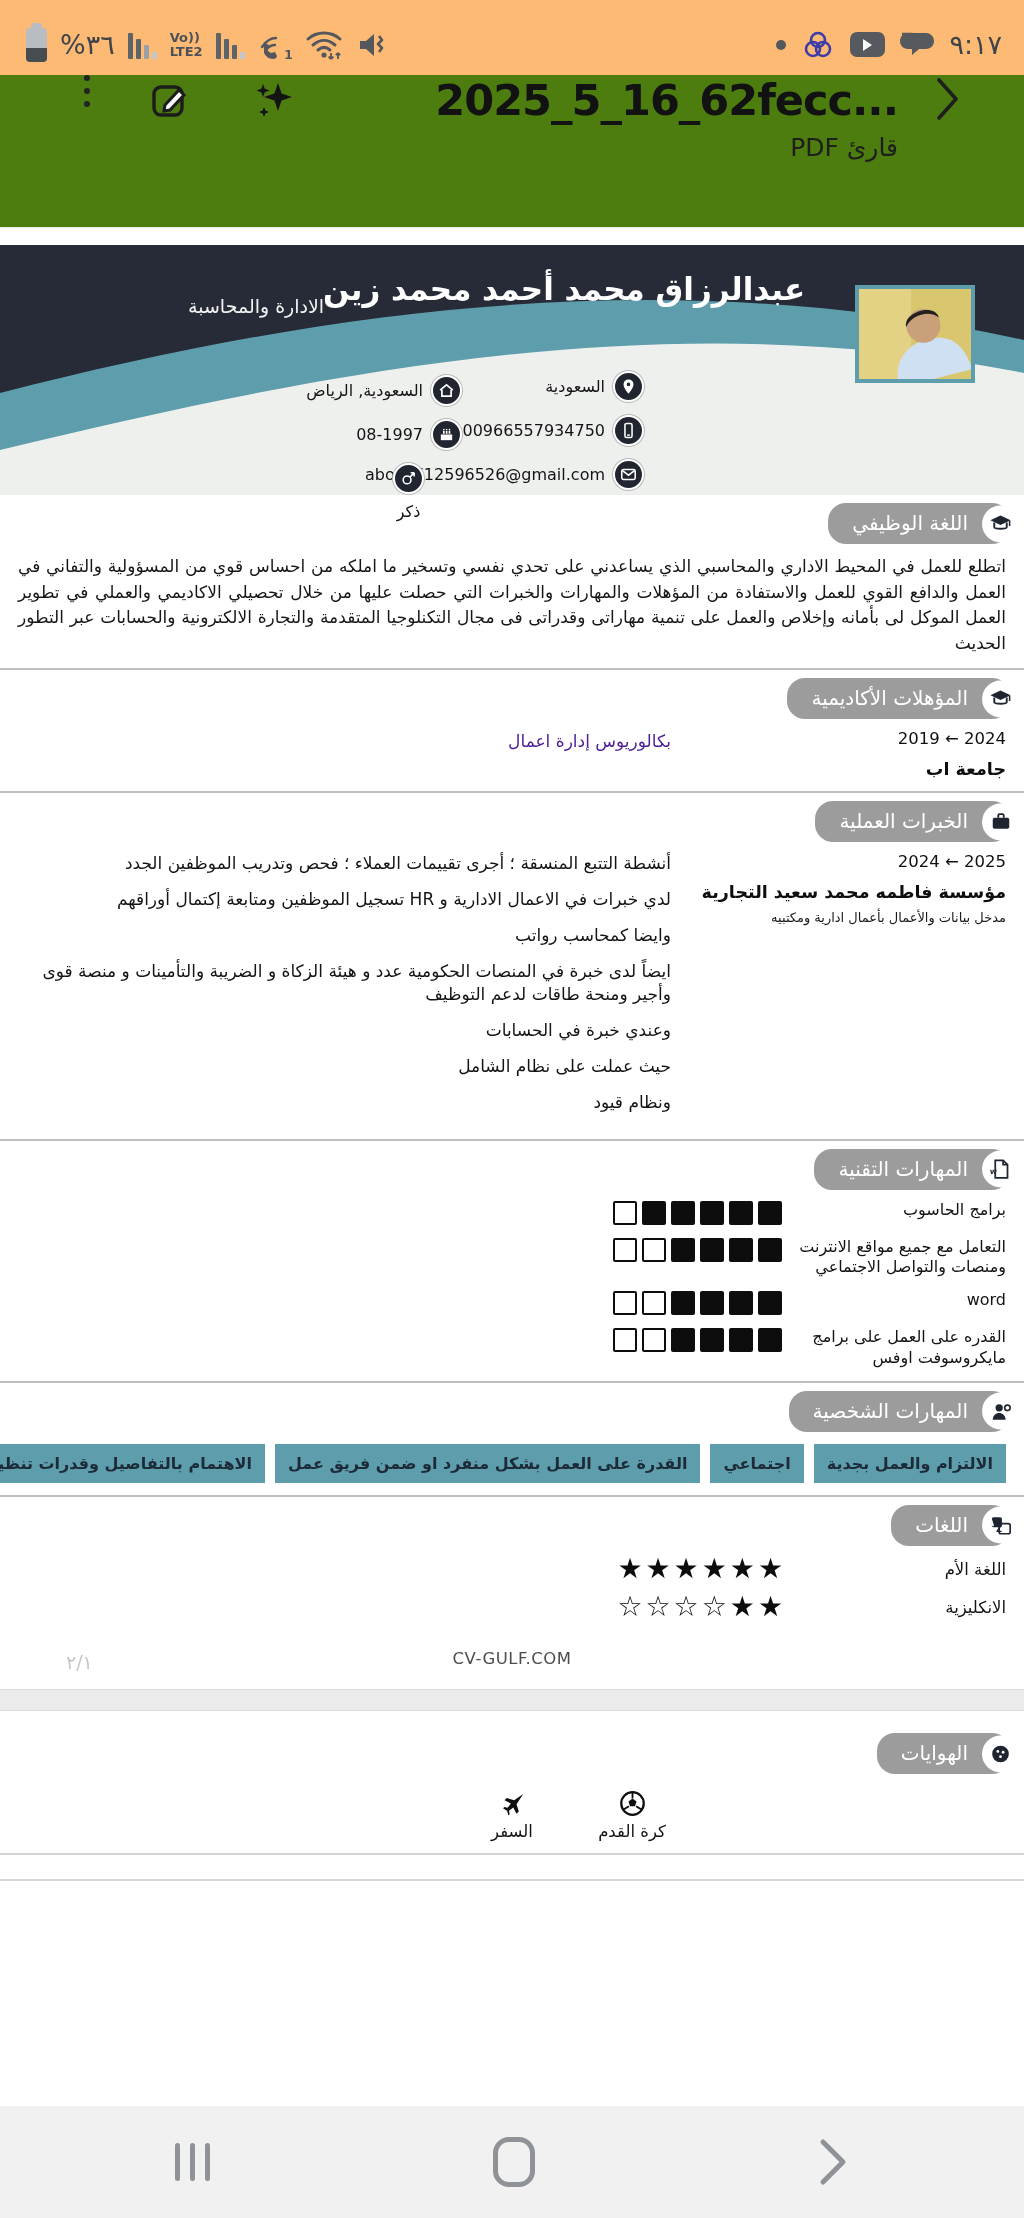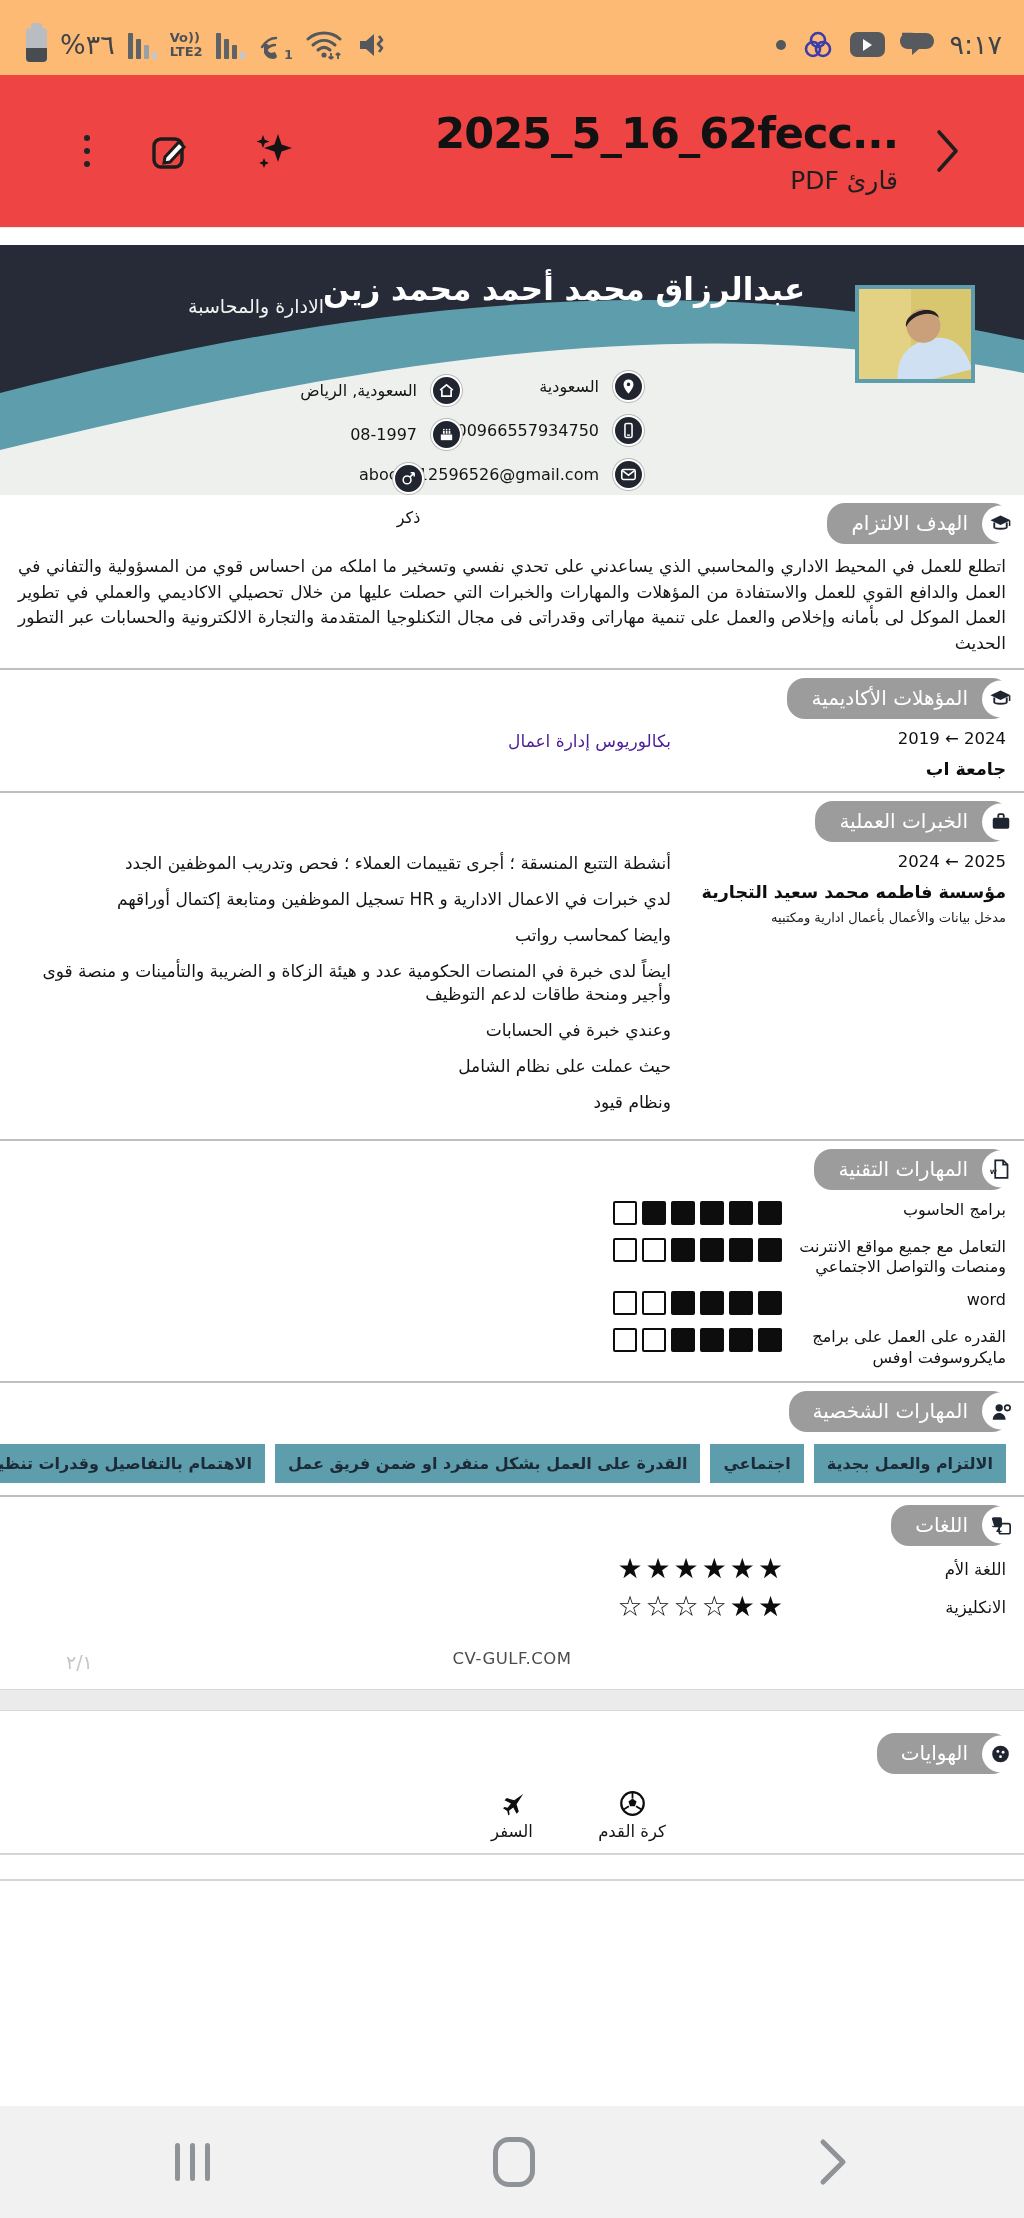--- a/index.html
+++ b/index.html
@@ -17,39 +17,39 @@
   .bat:before { content:""; position:absolute; top:-5px; left:5px; width:11px; height:5px; background:#b9bdc1; border-radius:2px 2px 0 0; }
   .bat:after { content:""; position:absolute; bottom:0; left:0; right:0; height:40%; background:#474c51; border-radius:0 0 4px 4px; }
   .bars { display:flex; align-items:flex-end; gap:3px; height:28px; }
   .bars span { width:5px; border-radius:1px; }
   .volte { display:flex; flex-direction:column; line-height:1.05; color:#4c5156; font-size:13px; font-weight:bold; }
   .dot-ic { width:10px; height:10px; border-radius:50%; background:#54585c; }
   .yt-ic { width:35px; height:25px; background:#56595d; border-radius:7px; display:flex; align-items:center; justify-content:center; }
   .yt-ic i { display:block; width:0; height:0; border-left:9px solid #fbfbfb; border-top:6px solid transparent; border-bottom:6px solid transparent; }
 
   
-  .app-header { height:153px; background:#ef4444; border-bottom:1px solid #e9e9e9; display:flex; align-items:center; }
+  .app-header { height:153px; background:#4d7c0f; border-bottom:1px solid #e9e9e9; display:flex; }
   .kebab { margin-left:84px; display:flex; flex-direction:column; gap:7px; cursor:pointer; }
   .kebab i { width:6px; height:6px; border-radius:50%; background:#232323; }
   .hdr-btn { margin-left:56px; }
   .title-block { flex:1; text-align:right; padding-right:20px; overflow:hidden; }
   .doc-title { font-size:43px; font-weight:bold; color:#121212; letter-spacing:-1px; white-space:nowrap; direction:ltr; }
   .app-name { font-size:25px; color:#1e1e1e; margin-top:8px; direction:rtl; }
   .hdr-chevron { margin:0 62px 0 16px; }
 
   
   .pdf { direction:rtl; }
   .cv-top { position:relative; height:250px; margin-top:17px; }
   .cv-top svg.curve { position:absolute; inset:0; width:100%; height:100%; }
   .cv-name { position:absolute; top:26px; left:0; right:0; text-align:center; padding-left:104px; color:#fff; font-size:31px; font-weight:bold; }
   .cv-spec { position:absolute; top:50px; left:188px; color:#f2f2f2; font-size:19px; }
   .photo { position:absolute; top:40px; left:auto; right:auto; }
   .photo { right:calc(100% - 975px); top:40px; width:120px; height:98px; border:4px solid #5e9dac; overflow:hidden; }
   .contact-col { position:absolute; display:flex; flex-direction:column; gap:13px; align-items:flex-start; }
-  .c-row { display:flex; align-items:center; gap:14px; }
+  .c-row { display:flex; align-items:center; gap:8px; }
   .c-ic { width:31px; height:31px; border-radius:50%; background:#20252f; border:2px solid #fff; box-shadow:0 0 0 1px #b9b9b9; color:#fff; display:flex; align-items:center; justify-content:center; flex:0 0 auto; }
   .c-txt { font-size:16px; color:#141414; direction:ltr; }
   .c-txt.ar { direction:rtl; }
 
   .sec-head { display:flex; padding:0 14px 0 0; margin-top:8px; }
   .pill { position:relative; background:#9c9c9c; color:#fff; font-size:20px; padding:8px 42px 9px 24px; border-radius:18px; }
   .pill-ic { position:absolute; right:-9px; top:50%; transform:translateY(-50%); width:37px; height:37px; background:#fff; border-radius:50%; display:flex; align-items:center; justify-content:center; color:#1e2430; }
 
   .obj-text { margin:10px 18px 0; font-size:17px; line-height:1.5; color:#161616; text-align:justify; }
   .divider { border-top:2px solid #bfbfbf; margin-top:12px; }
@@ -278,21 +278,21 @@
                 <circle cx="10" cy="14" r="5.5" fill="none" stroke="#fff" stroke-width="2.2"></circle>
                 <path d="M14 10l6-6m0 0h-5m5 0v5" fill="none" stroke="#fff" stroke-width="2.2"></path>
               </svg>
             </span>
           <span class="c-txt ar">ذكر</span>
         </div>
       </div>
     </div>
 
     <div class="sec-head">
-      <div class="pill"><span>الهدف الالتزام</span>
+      <div class="pill"><span>اللغة الوظيفي</span>
         <span class="pill-ic">
             <svg width="23" height="23" viewBox="0 0 24 24">
               <path d="M12 3L1.5 8 12 13l10.5-5z" fill="currentColor"></path>
               <path d="M5.5 10.5v5c0 2 13 2 13 0v-5" fill="none" stroke="currentColor" stroke-width="2"></path>
               <line x1="21.5" y1="8.5" x2="21.5" y2="14" stroke="currentColor" stroke-width="1.6"></line>
             </svg>
           </span>
       </div>
     </div>
     <div class="obj-text">اتطلع للعمل في المحيط الاداري والمحاسبي الذي يساعدني على تحدي نفسي وتسخير ما املكه من احساس قوي من المسؤولية والتفاني في العمل والدافع القوي للعمل والاستفادة من المؤهلات والمهارات والخبرات التي حصلت عليها من خلال تحصيلي الاكاديمي والعملي في تطوير العمل الموكل لى بأمانه وإخلاص والعمل على تنمية مهاراتى وقدراتى فى مجال التكنلوجيا المتقدمة والتجارة الالكترونية والحسابات عبر التطور الحديث</div>

